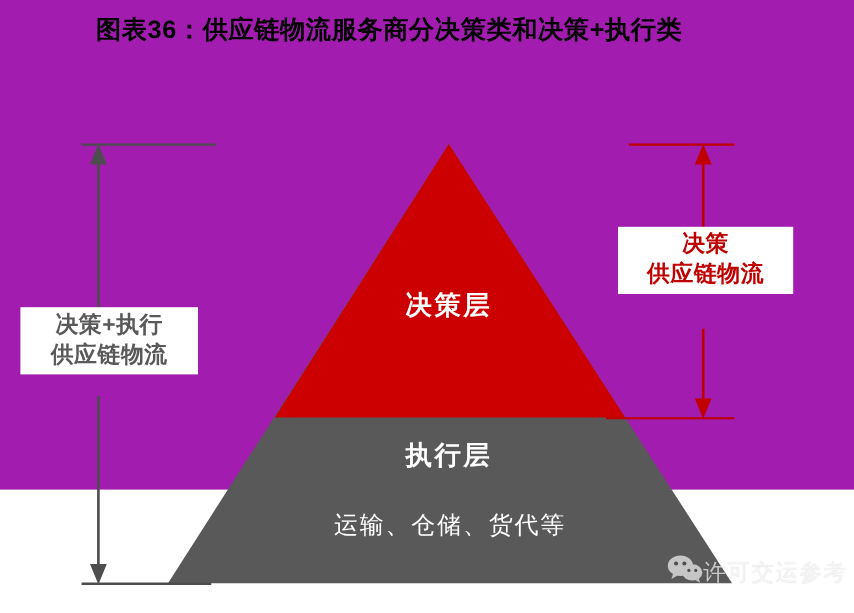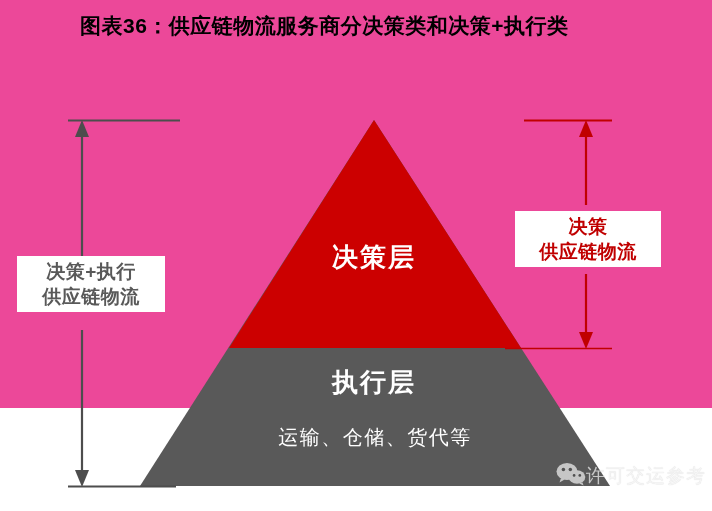--- a/index.html
+++ b/index.html
@@ -11,21 +11,21 @@
     height: 511px;
     background: #ffffff;
     font-family: "Liberation Sans", "DejaVu Sans", sans-serif;
     overflow: hidden;
     position: relative;
   }
   #figure-root {
     position: relative;
     width: 712px;
     height: 408px;
-    background: #ec4899;
+    background: #a21caf;
   }
 
   
   .chart-title {
     position: absolute;
     left: 80px;
     top: 11px;
     font-size: 21px;
     font-weight: bold;
     color: #000000;
@@ -45,21 +45,21 @@
 
   
   .pyr-text {
     position: absolute;
     text-align: center;
     color: #ffffff;
     white-space: nowrap;
     user-select: none;
   }
   .pyr-heading {
-    font-size: 26px;
+    font-size: 22px;
     font-weight: bold;
     letter-spacing: 2px;
   }
   .pyr-sub {
     font-size: 20px;
     font-weight: normal;
     letter-spacing: 1.5px;
   }
   #decision-layer-title { left: 274px; top: 240px; width: 200px; }
   #decision-layer-sub   { left: 264px; top: 295px; width: 220px; }
@@ -80,24 +80,25 @@
   }
   #left-annotation {
     left: 17px;
     top: 256px;
     width: 148px;
     color: #595959;
     padding: 3px 0;
   }
   #right-annotation {
     left: 515px;
-    top: 211px;
+    top: 189px;
     width: 146px;
     color: #C00000;
     padding: 3px 0;
+    font-family: Liberation Mono, monospace;
   }
 
   
   #watermark {
     position: absolute;
     left: 556px;
     top: 462px;
     display: flex;
     align-items: center;
     gap: 0;

